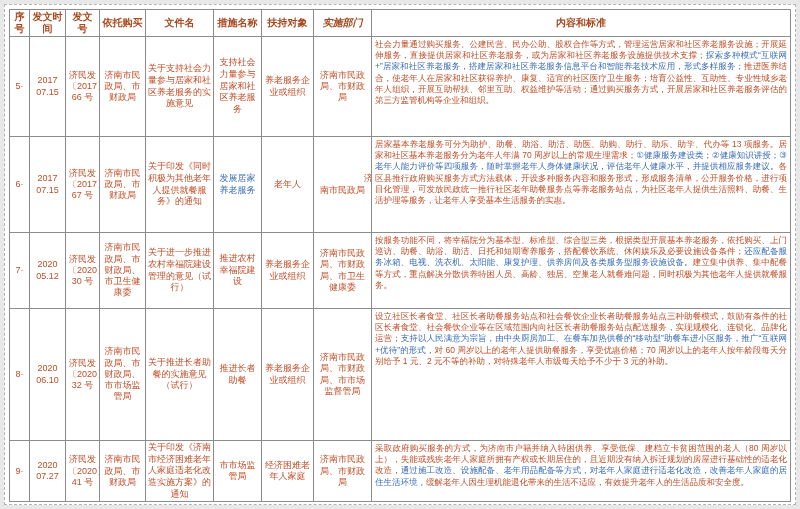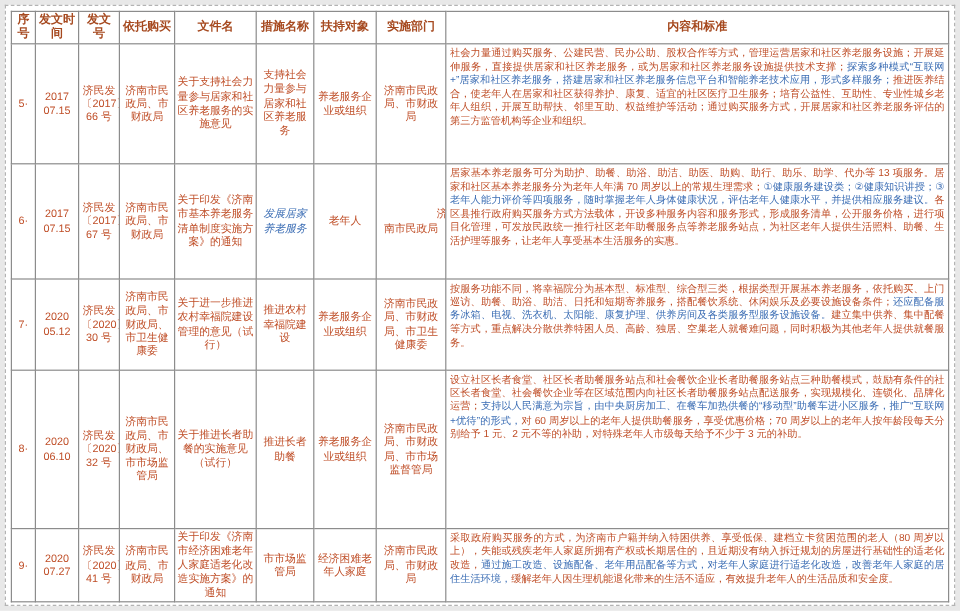--- a/index.html
+++ b/index.html
@@ -76,21 +76,21 @@
     </colgroup>
     <thead>
       <tr>
           <th style="color: rgb(166, 73, 31);">序号</th>
           <th style="color: rgb(166, 73, 31);">发文时间</th>
           <th style="color: rgb(166, 73, 31);">发文号</th>
           <th style="color: rgb(166, 73, 31);">依托购买</th>
           <th style="color: rgb(166, 73, 31);">文件名</th>
           <th style="color: rgb(166, 73, 31);">措施名称</th>
           <th style="color: rgb(166, 73, 31);">扶持对象</th>
-          <th style="color: rgb(166, 73, 31);">实施部门</th>
+          <th style="color: rgb(166, 73, 31); font-style: italic;">实施部门</th>
           <th style="color: rgb(166, 73, 31); margin-top: 30px;">内容和标准</th>
         </tr>
     </thead>
     <tbody>
         <tr>
           <td class="col-seq"><span style="color: rgb(191, 77, 38);">5·</span></td>
           <td class="col-date"><span style="color: rgb(191, 77, 38);">2017
 07.15</span></td>
           <td class="col-doc_no"><span style="color: rgb(191, 77, 38);">济民发
 〔2017〕
@@ -103,22 +103,22 @@
           <td class="col-content"><span style="color: rgb(191, 77, 38);">社会力量通过购买服务、公建民营、民办公助、股权合作等方式，管理运营居家和社区养老服务设施；开展延伸服务，直接提供居家和社区养老服务，或为居家和社区养老服务设施提供技术支撑；</span><span style="color: rgb(59, 109, 180);">探索多种模式“互联网+”居家和社区养老服务，搭建居家和社区养老服务信息平台和智能养老技术应用，形式多样服务；</span><span style="color: rgb(191, 77, 38);">推进医养结合，使老年人在居家和社区获得养护、康复、适宜的社区医疗卫生服务；培育公益性、互助性、专业性城乡老年人组织，开展互助帮扶、邻里互助、权益维护等活动；通过购买服务方式，开展居家和社区养老服务评估的第三方监管机构等企业和组织。</span></td>
         </tr>
         <tr>
           <td class="col-seq"><span style="color: rgb(191, 77, 38);">6·</span></td>
           <td class="col-date"><span style="color: rgb(191, 77, 38);">2017
 07.15</span></td>
           <td class="col-doc_no"><span style="color: rgb(191, 77, 38);">济民发
 〔2017〕
 67 号</span></td>
           <td class="col-unit"><span style="color: rgb(191, 77, 38);">济南市民政局、市财政局</span></td>
-          <td class="col-file_name"><span style="color: rgb(191, 77, 38);">关于印发《济南市基本养老服务清单制度实施方案》的通知</span></td>
-          <td class="col-measure"><span style="color: rgb(59, 109, 180); font-style: italic;">发展居家养老服务</span></td>
+          <td class="col-file_name"><span style="color: rgb(191, 77, 38);">关于印发《同时积极为其他老年人提供就餐服务》的通知</span></td>
+          <td class="col-measure"><span style="color: rgb(59, 109, 180);">发展居家养老服务</span></td>
           <td class="col-target"><span style="color: rgb(191, 77, 38);">老年人</span></td>
           <td class="col-department"><span style="color: rgb(191, 77, 38); margin-left: 48px;">济南市民政局</span></td>
           <td class="col-content"><span style="color: rgb(191, 77, 38);">居家基本养老服务可分为助护、助餐、助浴、助洁、助医、助购、助行、助乐、助学、代办等 13 项服务。居家和社区基本养老服务分为老年人年满 70 周岁以上的常规生理需求；</span><span style="color: rgb(59, 109, 180);">①健康服务建设类；②健康知识讲授；③老年人能力评价等四项服务，随时掌握老年人身体健康状况，评估老年人健康水平，并提供相应服务建议。</span><span style="color: rgb(191, 77, 38);">各区县推行政府购买服务方式方法载体，开设多种服务内容和服务形式，形成服务清单，公开服务价格，进行项目化管理，可发放民政统一推行社区老年助餐服务点等养老服务站点，为社区老年人提供生活照料、助餐、生活护理等服务，让老年人享受基本生活服务的实惠。</span></td>
         </tr>
         <tr>
           <td class="col-seq"><span style="color: rgb(191, 77, 38);">7·</span></td>
           <td class="col-date"><span style="color: rgb(191, 77, 38);">2020
 05.12</span></td>
           <td class="col-doc_no"><span style="color: rgb(191, 77, 38);">济民发
 〔2020〕

